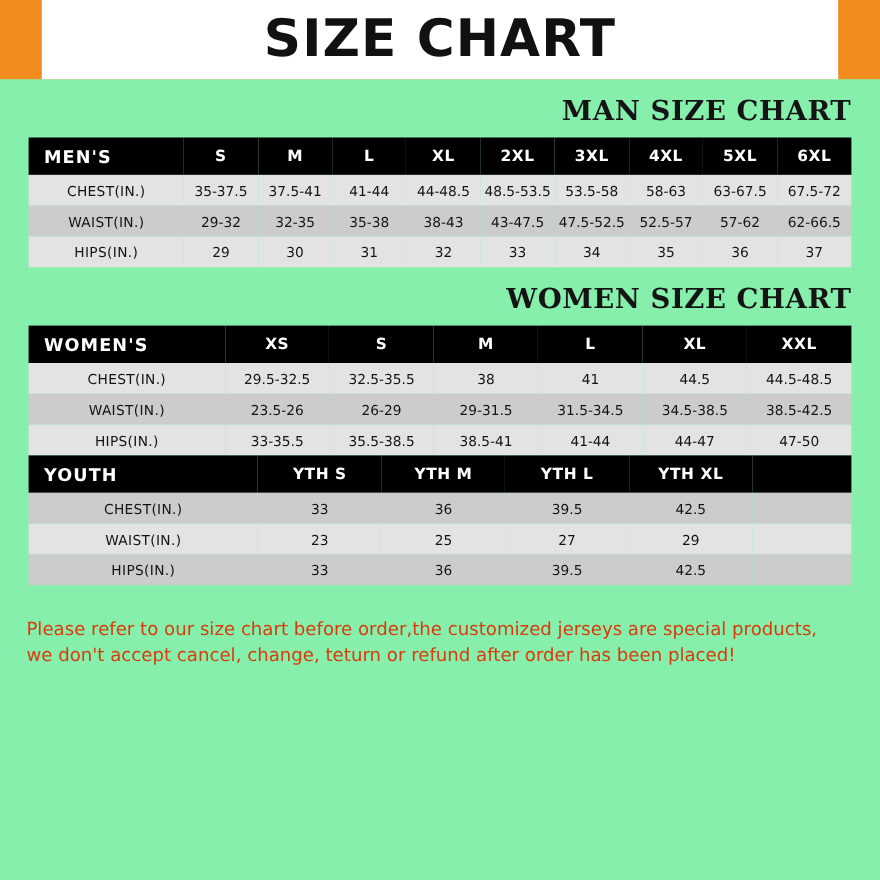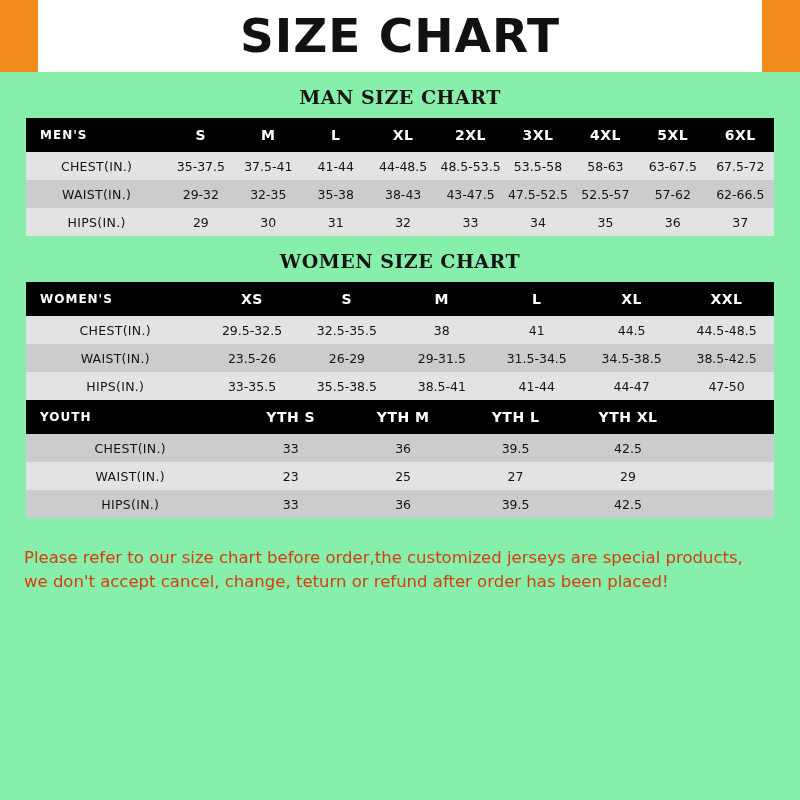--- a/index.html
+++ b/index.html
@@ -46,24 +46,24 @@
     letter-spacing: 1px;
     color: #111111;
     z-index: 2;
     line-height: 72px;
   }
   .section {
     padding: 0 26px;
     box-sizing: border-box;
   }
   .section-title {
-    text-align: center;
+    text-align: right;
     font-family: "DejaVu Serif", serif;
     font-weight: bold;
-    font-size: 19px;
+    font-size: 25px;
     letter-spacing: 0.5px;
     color: #141414;
     margin: 14px 0 10px 0;
   }
   table.size-table {
     width: 100%;
     border-collapse: collapse;
     table-layout: fixed;
   }
   table.size-table th,
@@ -80,21 +80,21 @@
     background: #000000;
     color: #ffffff;
     font-weight: bold;
     height: 34px;
     font-size: 14px;
     letter-spacing: 0.5px;
   }
   table.size-table thead th.corner {
     text-align: left;
     padding-left: 14px;
-    font-size: 12px;
+    font-size: 16px;
     letter-spacing: 1px;
   }
   table.size-table tbody tr.light {
     background: #e3e3e3;
   }
   table.size-table tbody tr.dark {
     background: #cccccc;
   }
   table.size-table tbody td.rowhead {
     font-size: 12.5px;

